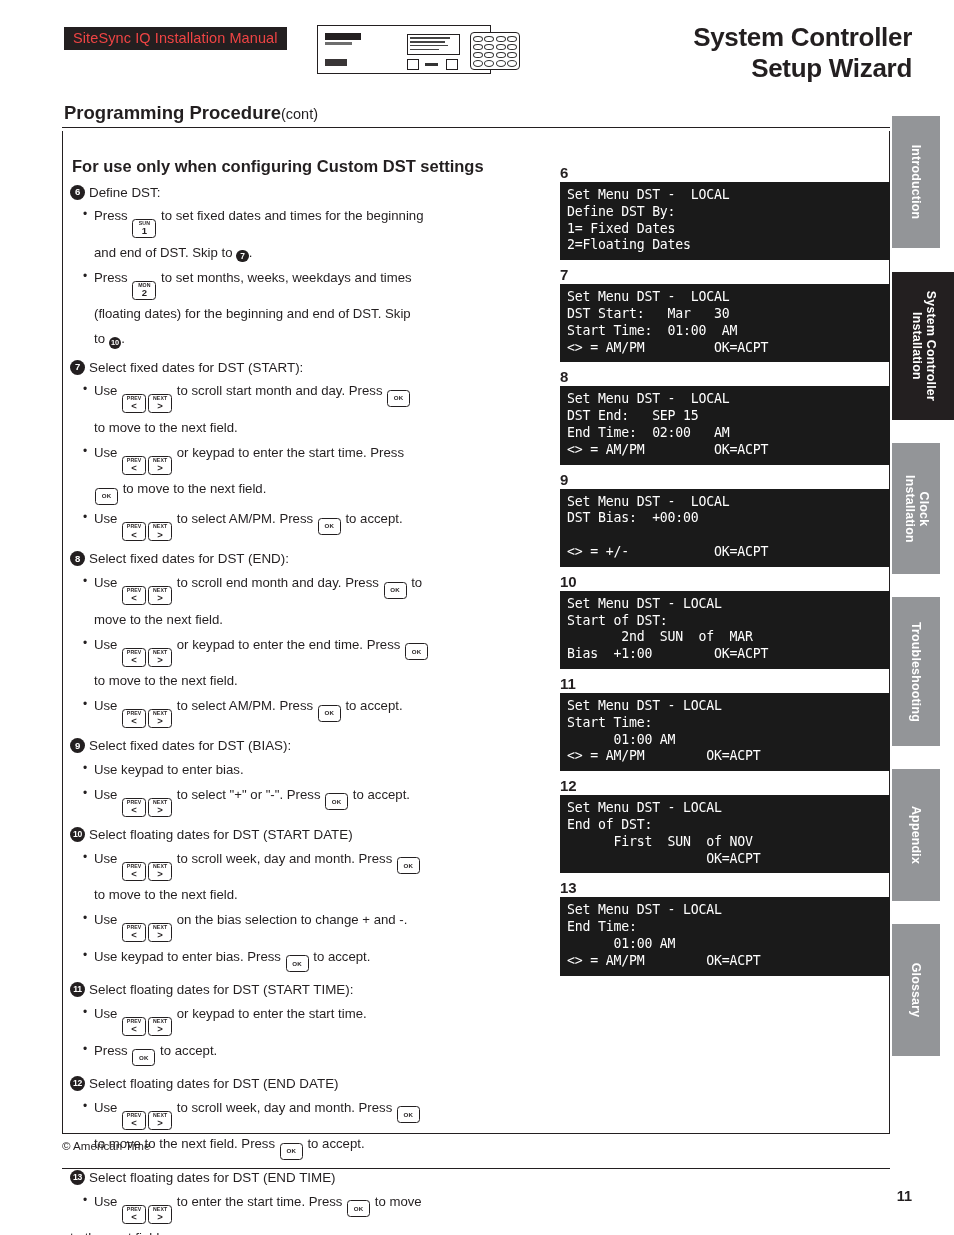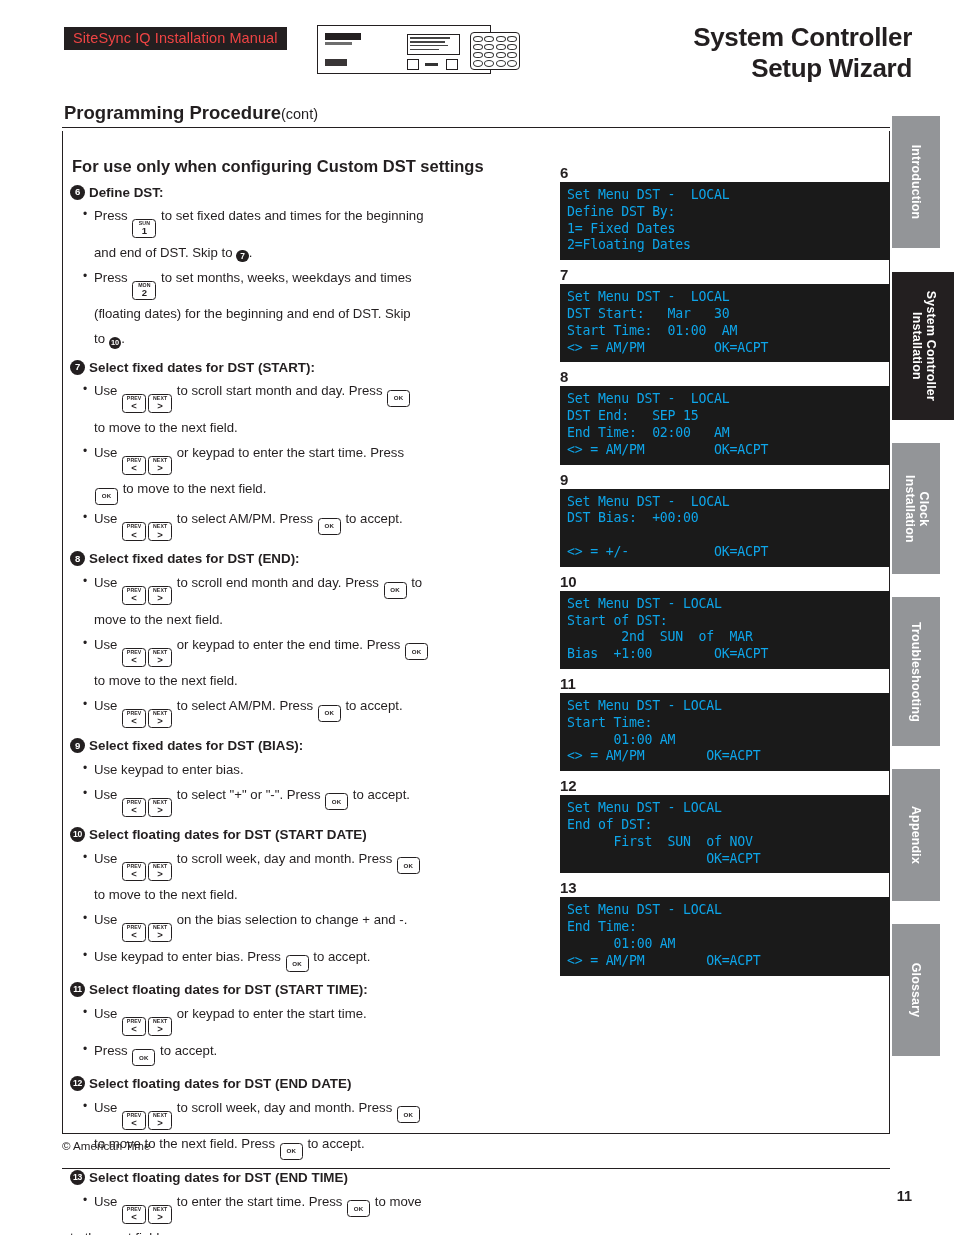--- a/index.html
+++ b/index.html
@@ -123,21 +123,21 @@
   .bullet-num {
     flex: 0 0 auto;
     width: 15px; height: 15px; border-radius: 50%;
     background: #231f20; color: #fff;
     font-size: 9.6px; font-weight: bold;
     display: inline-flex; align-items: center; justify-content: center;
     line-height: 1; margin-top: 1px;
     letter-spacing: -0.4px;
   }
   .bullet-num.wide { font-size: 8.6px; }
-  .step-title { padding-top: 1px; font-weight: bold; }
+  .step-title { padding-top: 1px; }
 
   ul.sub { list-style: none; margin: 4px 0 0 0; padding: 0 0 0 24px; }
   ul.sub > li {
     position: relative;
     margin-bottom: 3.5px;
     line-height: 1.62;
     font-size: 13.2px;
     color: #231f20;
   }
   ul.sub > li.has-dot::before {
@@ -179,21 +179,21 @@
   }
 
   
   #screens { position: absolute; left: 560px; top: 165px; width: 330px; }
   .screen-block { margin-bottom: 7px; }
   .screen-num {
     font-size: 15px; font-weight: bold; color: #231f20;
     margin-bottom: 2px; line-height: 1;
   }
   .lcd {
-    background: #1a1a1a; color: #0ea5e9;
+    background: #1a1a1a; color: #ffffff;
     font-family: "DejaVu Sans Mono", "Liberation Mono", monospace;
     font-size: 13.2px;
     line-height: 16.8px;
     padding: 5px 7px 6px 7px;
     white-space: pre;
     letter-spacing: -0.2px;
     font-weight: 500;
   }
   .lcd .ln { display: block; height: 16.8px; }
 

